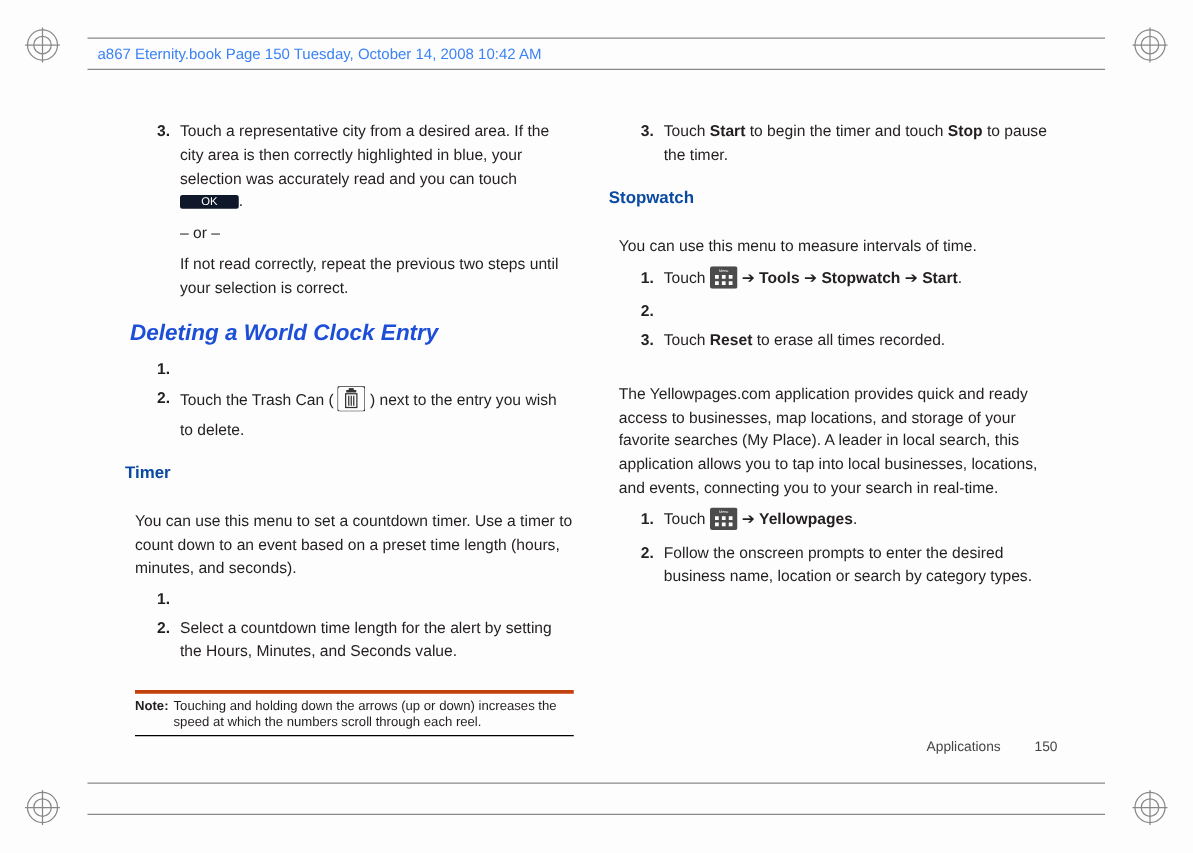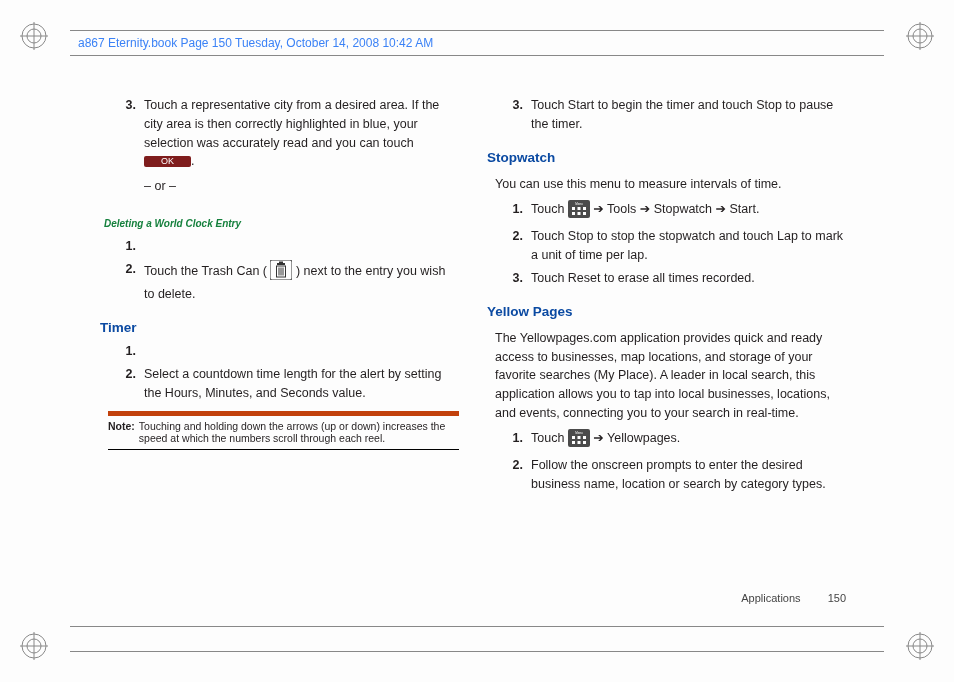--- a/index.html
+++ b/index.html
@@ -78,65 +78,66 @@
     font-weight: bold;
     text-align: right;
     padding-right: 8px;
   }
   .li .txt { flex: 1 1 auto; }
   .txt p { margin: 0 0 6px 0; }
   .txt p.last { margin-bottom: 0; }
   .heading-sub {
     font-style: italic;
     font-weight: bold;
-    color: #15803d;
+    color: #1d4ed8;
     margin: 6px 0 6px -4px;
-    font-size: 10px;
+    font-size: 18px;
   }
   .heading-main {
     font-weight: bold;
     color: #0b4aa2;
     font-size: 13.5px;
     margin: 6px 0 4px -8px;
   }
   .intro {
-    margin: 3px 0 6px 0;
+    margin: 16px 0 6px 0;
   }
   .note-block {
-    border-top: 5px solid #c2410c;
+    margin-top: 14px;
+    border-top: 3px solid #c2410c;
     border-bottom: 1px solid #000;
     padding: 4px 0;
     font-size: 10.5px;
     line-height: 1.2;
   }
   .note-block .nb-inner { display: flex; }
   .note-block .nb-label { font-weight: bold; margin-right: 4px; }
   .footer-text {
     position: absolute;
     right: 108px;
     bottom: 76px;
     font-size: 11px;
     color: #444;
   }
   .footer-text .pg { margin-left: 24px; }
   .kbd-btn {
     display: inline-block;
-    background: #7f1d1d;
+    background: #0f172a;
     color: #fff;
     font-size: 9px;
     padding: 1px 17px;
     border-radius: 2px;
     line-height: 1;
     vertical-align: 1px;
   }
   .menu-icon, .trash-icon {
     display: inline-block;
     vertical-align: -5px;
   }
-  .bold { font-weight: normal; }
+  .bold { font-weight: bold; }
 </style>
 </head>
 <body>
 
 <svg width="0" height="0" style="position:absolute">
   <defs>
     <g id="crop-target">
       <circle cx="14" cy="14" r="12" fill="none" stroke="#888" stroke-width="1"></circle>
       <circle cx="14" cy="14" r="7" fill="none" stroke="#888" stroke-width="1"></circle>
       <line x1="14" y1="-2" x2="14" y2="30" stroke="#888" stroke-width="1"></line>
@@ -198,20 +199,21 @@
 
       <div class="ol-block">
         <div class="li">
           <div class="num">3.</div>
           <div class="txt">
             <p>
               <span>Touch a representative city from a desired area. If the city area is then correctly highlighted in blue, your selection was accurately read and you can touch </span>
               <span class="kbd-btn">OK</span><span>.</span>
             </p>
             <p>– or –</p>
+            <p class="last">If not read correctly, repeat the previous two steps until your selection is correct.</p>
           </div>
         </div>
       </div>
 
       <div class="heading-sub">Deleting a World Clock Entry</div>
 
       <div class="ol-block">
         <div class="li">
           <div class="num">1.</div>
         </div>
@@ -223,20 +225,21 @@
               <span class="trash-icon"><svg width="22" height="20">
                     <use href="#trash-icon-g"></use>
                   </svg></span>
               <span>) next to the entry you wish to delete.</span>
             </p>
           </div>
         </div>
       </div>
 
       <div class="heading-main">Timer</div>
+      <p class="intro">You can use this menu to set a countdown timer. Use a timer to count down to an event based on a preset time length (hours, minutes, and seconds).</p>
 
       <div class="ol-block">
         <div class="li">
           <div class="num">1.</div>
         </div>
         <div class="li">
           <div class="num">2.</div>
           <div class="txt">
             <p class="last">Select a countdown time length for the alert by setting the Hours, Minutes, and Seconds value.</p>
           </div>
@@ -275,37 +278,31 @@
               <span>Touch </span>
               <span class="menu-icon"><svg width="22" height="18">
                     <use href="#menu-icon-g"></use>
                   </svg></span>
               <span> ➔ </span><span class="bold">Tools</span><span> ➔ </span><span class="bold">Stopwatch</span><span> ➔ </span><span class="bold">Start</span><span>.</span>
             </p>
           </div>
         </div>
         <div class="li">
           <div class="num">2.</div>
-          <div class="txt">
-            <p class="last">
-              <span>Touch </span><span class="bold">Stop</span><span> to stop the stopwatch and touch </span><span class="bold">Lap</span><span> to mark a unit of time per lap.</span>
-            </p>
-          </div>
         </div>
         <div class="li">
           <div class="num">3.</div>
           <div class="txt">
             <p class="last">
               <span>Touch </span><span class="bold">Reset</span><span> to erase all times recorded.</span>
             </p>
           </div>
         </div>
       </div>
 
-      <div class="heading-main">Yellow Pages</div>
       <p class="intro">The Yellowpages.com application provides quick and ready access to businesses, map locations, and storage of your favorite searches (My Place). A leader in local search, this application allows you to tap into local businesses, locations, and events, connecting you to your search in real-time.</p>
 
       <div class="ol-block">
         <div class="li">
           <div class="num">1.</div>
           <div class="txt">
             <p class="last">
               <span>Touch </span>
               <span class="menu-icon"><svg width="22" height="18">
                     <use href="#menu-icon-g"></use>

